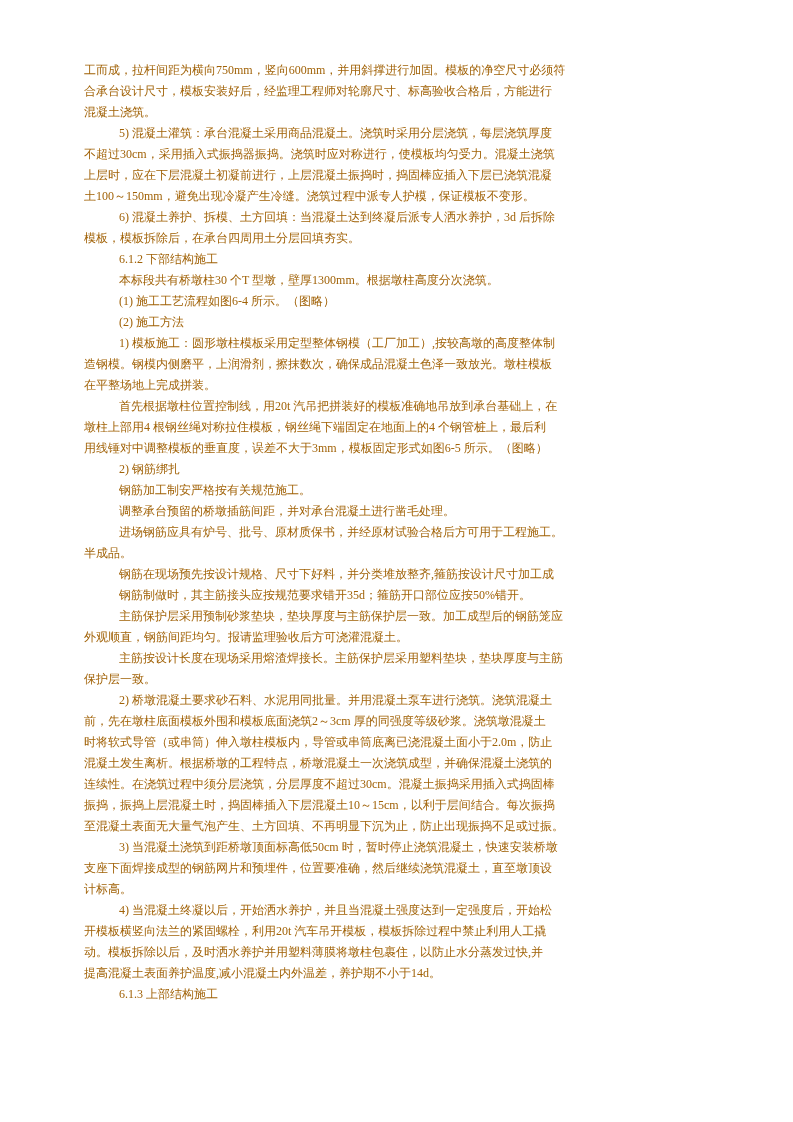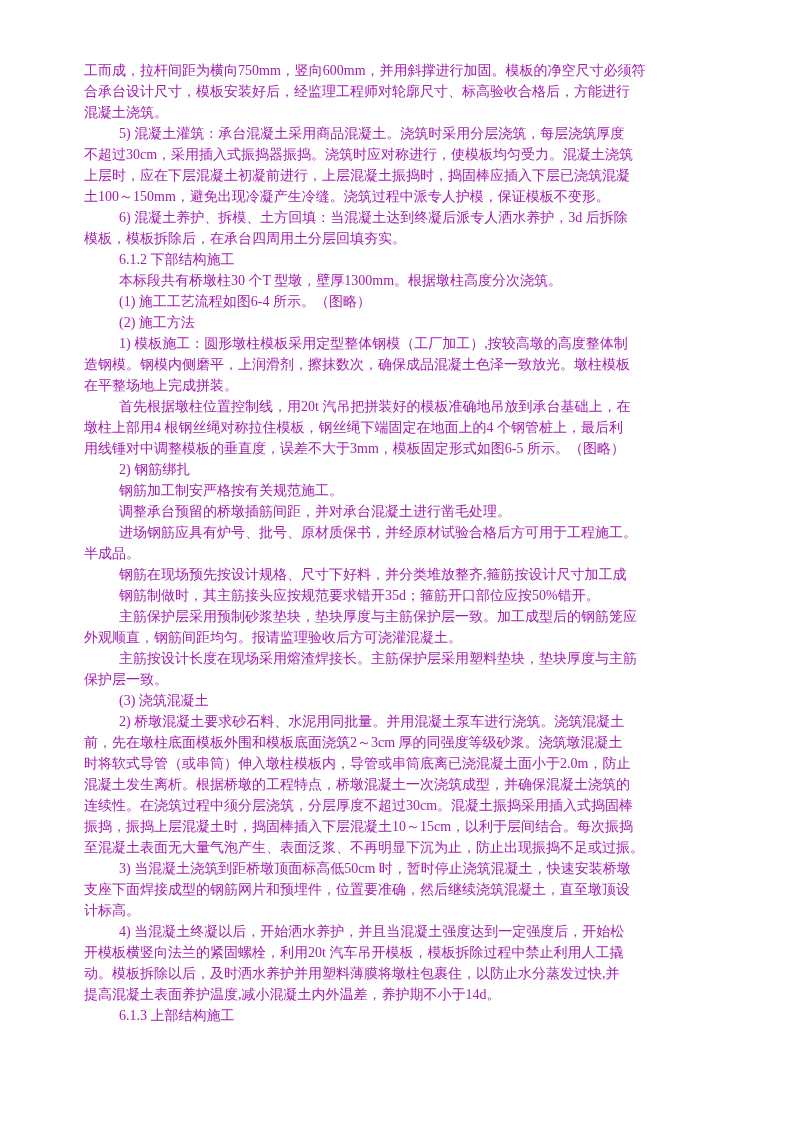--- a/index.html
+++ b/index.html
@@ -17,25 +17,25 @@
     font-family: "Liberation Serif", "DejaVu Serif", serif;
     color: #000000;
   }
   .content {
     position: absolute;
     left: 84px;
     top: 60px;
     width: 704px;
   }
   .line {
-    font-size: 14px;
+    font-size: 12px;
     line-height: 21px;
     height: 21px;
     white-space: pre;
-    color: #a21caf;
+    color: #a16207;
   }
   .line.indent {
     padding-left: 35px;
   }
 </style>
 </head>
 <body>
 
 <div class="page">
   <div class="content">
@@ -62,28 +62,27 @@
       <div class="line indent">钢筋加工制安严格按有关规范施工。</div>
       <div class="line indent">调整承台预留的桥墩插筋间距，并对承台混凝土进行凿毛处理。</div>
       <div class="line indent">进场钢筋应具有炉号、批号、原材质保书，并经原材试验合格后方可用于工程施工。</div>
       <div class="line">半成品。</div>
       <div class="line indent">钢筋在现场预先按设计规格、尺寸下好料，并分类堆放整齐,箍筋按设计尺寸加工成</div>
       <div class="line indent">钢筋制做时，其主筋接头应按规范要求错开35d；箍筋开口部位应按50%错开。</div>
       <div class="line indent">主筋保护层采用预制砂浆垫块，垫块厚度与主筋保护层一致。加工成型后的钢筋笼应</div>
       <div class="line">外观顺直，钢筋间距均匀。报请监理验收后方可浇灌混凝土。</div>
       <div class="line indent">主筋按设计长度在现场采用熔渣焊接长。主筋保护层采用塑料垫块，垫块厚度与主筋</div>
       <div class="line">保护层一致。</div>
-      <div class="line indent">(3) 浇筑混凝土</div>
       <div class="line indent">2) 桥墩混凝土要求砂石料、水泥用同批量。并用混凝土泵车进行浇筑。浇筑混凝土</div>
       <div class="line">前，先在墩柱底面模板外围和模板底面浇筑2～3cm 厚的同强度等级砂浆。浇筑墩混凝土</div>
       <div class="line">时将软式导管（或串筒）伸入墩柱模板内，导管或串筒底离已浇混凝土面小于2.0m，防止</div>
       <div class="line">混凝土发生离析。根据桥墩的工程特点，桥墩混凝土一次浇筑成型，并确保混凝土浇筑的</div>
       <div class="line">连续性。在浇筑过程中须分层浇筑，分层厚度不超过30cm。混凝土振捣采用插入式捣固棒</div>
       <div class="line">振捣，振捣上层混凝土时，捣固棒插入下层混凝土10～15cm，以利于层间结合。每次振捣</div>
-      <div class="line">至混凝土表面无大量气泡产生、表面泛浆、不再明显下沉为止，防止出现振捣不足或过振。</div>
+      <div class="line">至混凝土表面无大量气泡产生、土方回填、不再明显下沉为止，防止出现振捣不足或过振。</div>
       <div class="line indent">3) 当混凝土浇筑到距桥墩顶面标高低50cm 时，暂时停止浇筑混凝土，快速安装桥墩</div>
       <div class="line">支座下面焊接成型的钢筋网片和预埋件，位置要准确，然后继续浇筑混凝土，直至墩顶设</div>
       <div class="line">计标高。</div>
       <div class="line indent">4) 当混凝土终凝以后，开始洒水养护，并且当混凝土强度达到一定强度后，开始松</div>
       <div class="line">开模板横竖向法兰的紧固螺栓，利用20t 汽车吊开模板，模板拆除过程中禁止利用人工撬</div>
       <div class="line">动。模板拆除以后，及时洒水养护并用塑料薄膜将墩柱包裹住，以防止水分蒸发过快,并</div>
       <div class="line">提高混凝土表面养护温度,减小混凝土内外温差，养护期不小于14d。</div>
       <div class="line indent">6.1.3 上部结构施工</div>
     </div>
 </div>

